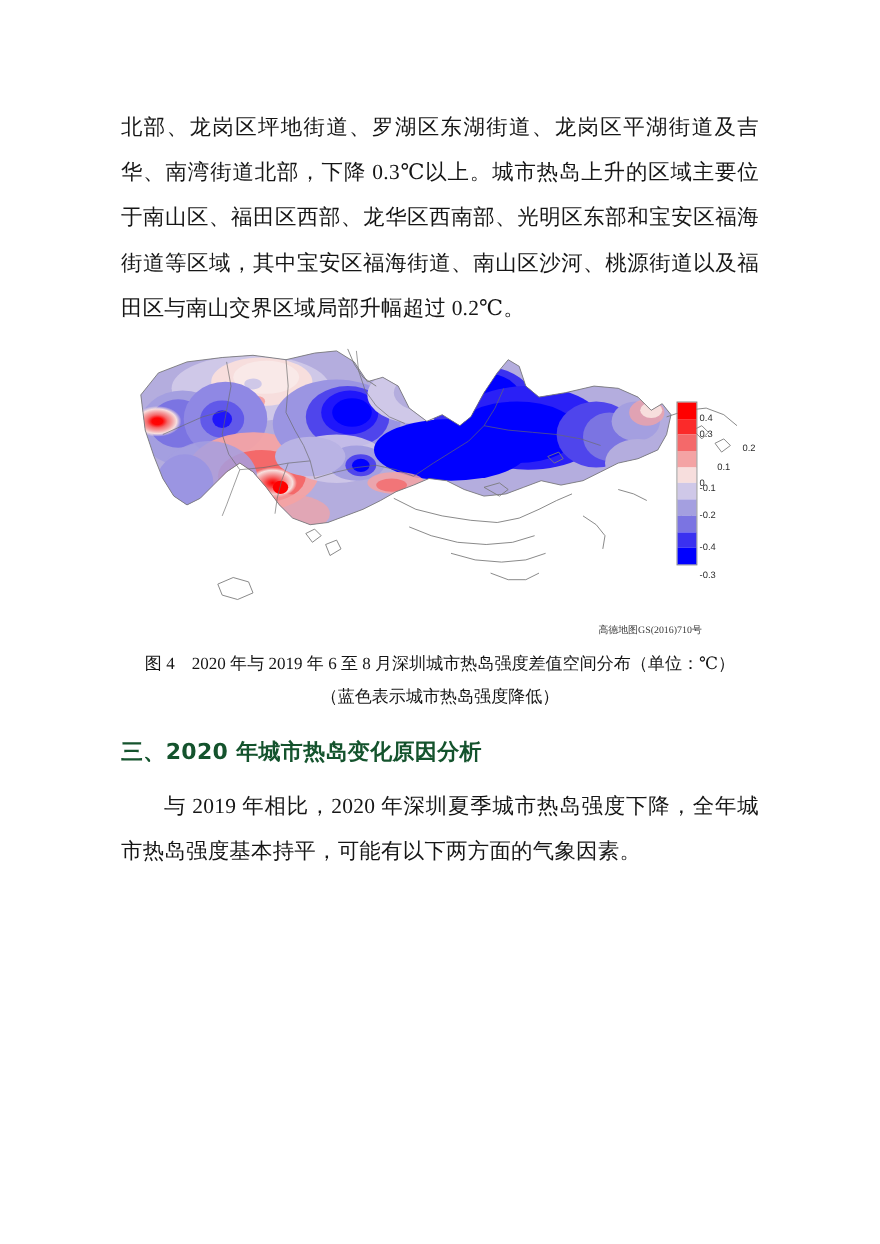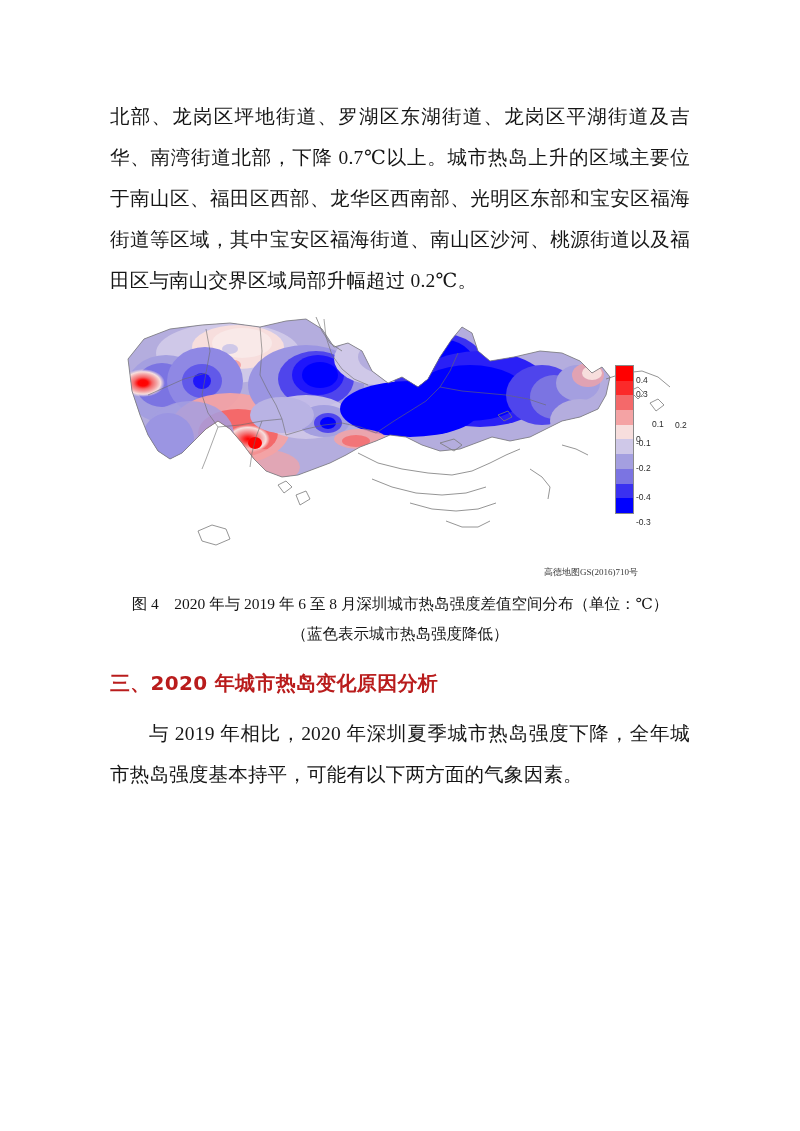--- a/index.html
+++ b/index.html
@@ -35,21 +35,21 @@
     color: #161616;
   }
   p.body-text.indent { text-indent: 2em; }
 
   .heading {
     margin: 0;
     font-family: "DejaVu Sans", "Liberation Sans", sans-serif;
     font-weight: bold;
     font-size: 20px;
     line-height: 40px;
-    color: #b91c1c;
+    color: #14532d;
     letter-spacing: 0.3px;
   }
   .bold-lead {
     font-weight: bold;
   }
 
   
   .figure-wrap {
     position: relative;
     width: 580px;
@@ -119,21 +119,21 @@
 
   .gap-sm { height: 10px; }
   .gap-md { height: 14px; }
 </style>
 </head>
 <body>
 
 <div class="page">
   <div class="content">
 
-    <p class="body-text">北部、龙岗区坪地街道、罗湖区东湖街道、龙岗区平湖街道及吉华、南湾街道北部，下降 0.7℃以上。城市热岛上升的区域主要位于南山区、福田区西部、龙华区西南部、光明区东部和宝安区福海街道等区域，其中宝安区福海街道、南山区沙河、桃源街道以及福田区与南山交界区域局部升幅超过 0.2℃。</p>
+    <p class="body-text">北部、龙岗区坪地街道、罗湖区东湖街道、龙岗区平湖街道及吉华、南湾街道北部，下降 0.3℃以上。城市热岛上升的区域主要位于南山区、福田区西部、龙华区西南部、光明区东部和宝安区福海街道等区域，其中宝安区福海街道、南山区沙河、桃源街道以及福田区与南山交界区域局部升幅超过 0.2℃。</p>
 
     <div class="gap-sm"></div>
 
     <div class="figure-wrap">
 
       <div class="map-area">
         <svg class="map-svg" viewBox="0 0 580 250" xmlns="http://www.w3.org/2000/svg">
           <defs>
             <clipPath id="clipLand">
               <path d="M18,42 L34,22 L60,12 L92,8 L120,6 L150,10 L176,4 L196,2
@@ -316,21 +316,21 @@
             <div class="cb-seg" style="background: rgb(247, 222, 221);"></div>
             <div class="cb-seg" style="background: rgb(207, 200, 232);"></div>
             <div class="cb-seg" style="background: rgb(164, 159, 224);"></div>
             <div class="cb-seg" style="background: rgb(123, 116, 226);"></div>
             <div class="cb-seg" style="background: rgb(58, 49, 240);"></div>
             <div class="cb-seg" style="background: rgb(0, 0, 255);"></div>
           </div>
         <div class="cb-ticks">
             <div class="cb-tick" style="top: 10.7px;">0.4</div>
             <div class="cb-tick" style="top: 25.4px;">0.3</div>
-            <div class="cb-tick" style="top: 56px; padding-left: 39px;">0.2</div>
+            <div class="cb-tick" style="top: 38px; padding-left: 39px;">0.2</div>
             <div class="cb-tick" style="top: 54.8px; padding-left: 16px;">0.1</div>
             <div class="cb-tick" style="top: 69.5px;">0</div>
             <div class="cb-tick" style="top: 74px;">-0.1</div>
             <div class="cb-tick" style="top: 98.9px;">-0.2</div>
             <div class="cb-tick" style="top: 113.6px; margin-top: 39px;">-0.3</div>
             <div class="cb-tick" style="top: 128.3px;">-0.4</div>
           </div>
       </div>
 
       <div class="attribution">高德地图GS(2016)710号</div>

